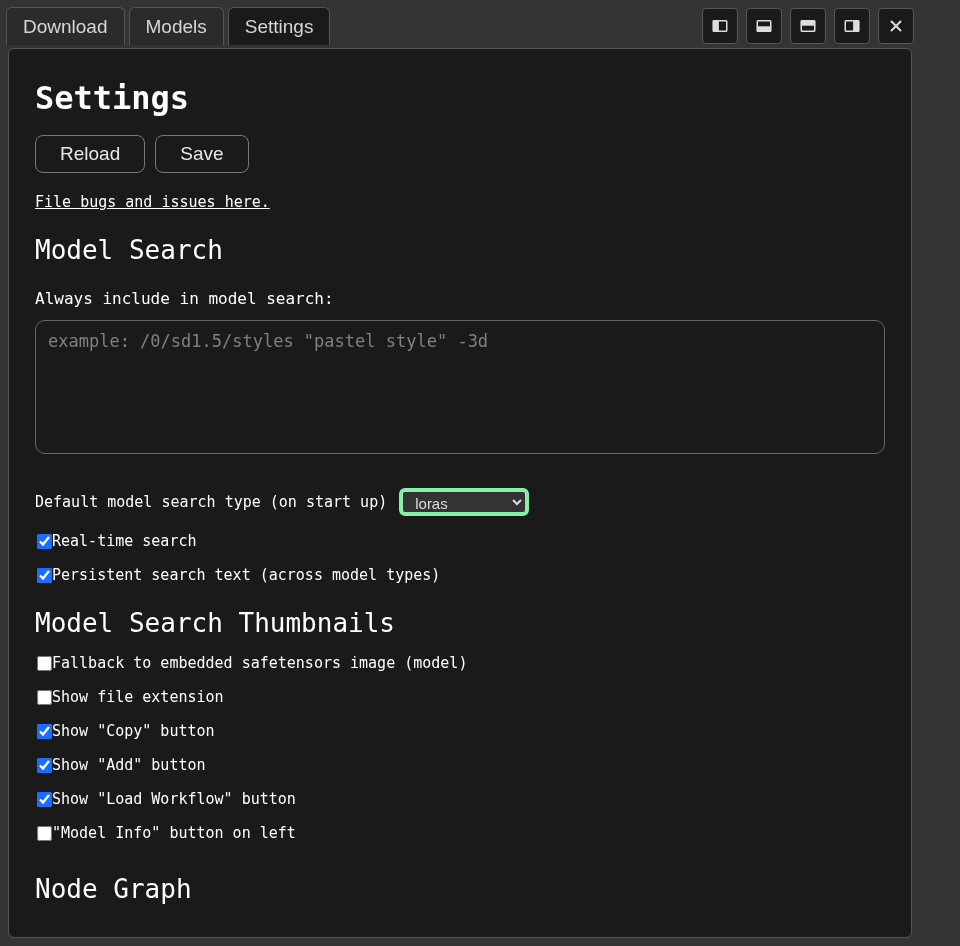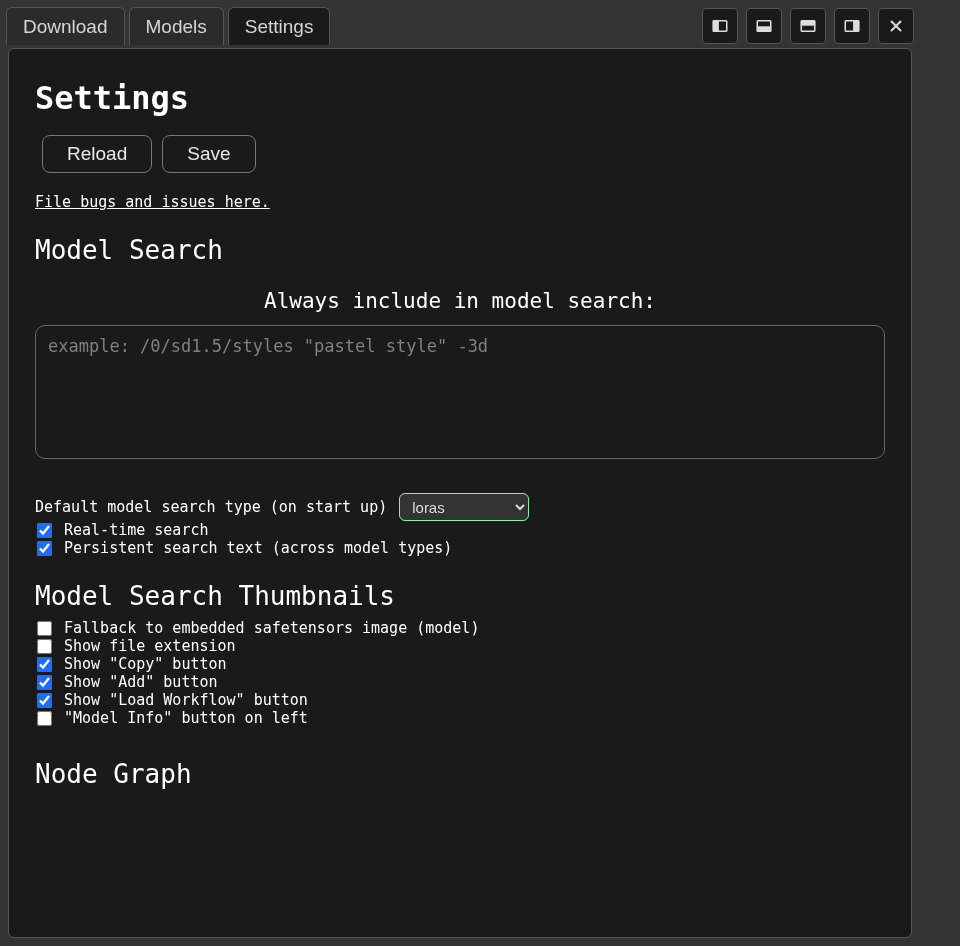--- a/index.html
+++ b/index.html
@@ -61,21 +61,21 @@
   .body::-webkit-scrollbar { width: 18px; }
   .body::-webkit-scrollbar-track { background: #1a1a1a; }
   .body::-webkit-scrollbar-thumb { background: #fff; border-radius: 4px; border: 3px solid #1a1a1a; }
   h1.page-title {
     font-family: ui-monospace, Menlo, Consolas, monospace;
     font-weight: 800;
     font-size: 32px;
     margin: 8px 0 18px 0;
     color: #fff;
   }
-  .btnrow { display: flex; gap: 10px; margin-bottom: 20px; margin-left: 7px; }
+  .btnrow { display: flex; gap: 10px; margin-bottom: 20px; }
   .btn {
     display: inline-flex; align-items: center; justify-content: center;
     height: 38px; padding: 0 24px;
     background: transparent;
     color: #e8e8e8;
     border: 1px solid #777;
     border-radius: 8px;
     font-size: 19px;
     cursor: pointer;
   }
@@ -87,23 +87,22 @@
   }
   h2.section {
     font-family: ui-monospace, Menlo, Consolas, monospace;
     font-weight: 400;
     font-size: 26px;
     color: #fff;
     margin: 24px 0 8px 0;
   }
   .mono-label {
     font-family: ui-monospace, Menlo, Consolas, monospace;
-    font-size: 21px;
-    color: #fff;
-    text-align: center;
+    font-size: 16px;
+    color: #fff;
   }
   .field-block { margin-top: 24px; }
   textarea.searchbox {
     width: 100%;
     height: 134px;
     margin-top: 12px;
     background: #1a1a1a;
     border: 1px solid #666;
     border-radius: 10px;
     resize: none;
@@ -116,29 +115,29 @@
   .row {
     display: flex; align-items: center; gap: 12px;
     margin-top: 30px;
     font-family: ui-monospace, Menlo, Consolas, monospace;
     font-size: 15px;
     color: #fff;
   }
   select.sel {
     background: #333;
     color: #ddd;
-    border: 1px solid #86efac;
+    border: 4px solid #86efac;
     border-radius: 6px;
     height: 28px;
     padding: 2px 8px;
     font-size: 15px;
   }
   .cbrow {
-    display: flex; align-items: center; gap: 12px;
-    margin-top: 0;
+    display: flex; align-items: center; 
+    margin-top: 16px;
   }
   .cbrow input[type="checkbox"]{
     width: 15px; height: 15px;
     accent-color: #1a6dff;
     margin: 0 0 0 2px;
   }
   .cbrow label {
     font-family: ui-monospace, Menlo, Consolas, monospace;
     font-size: 15px;
     color: #fff;

